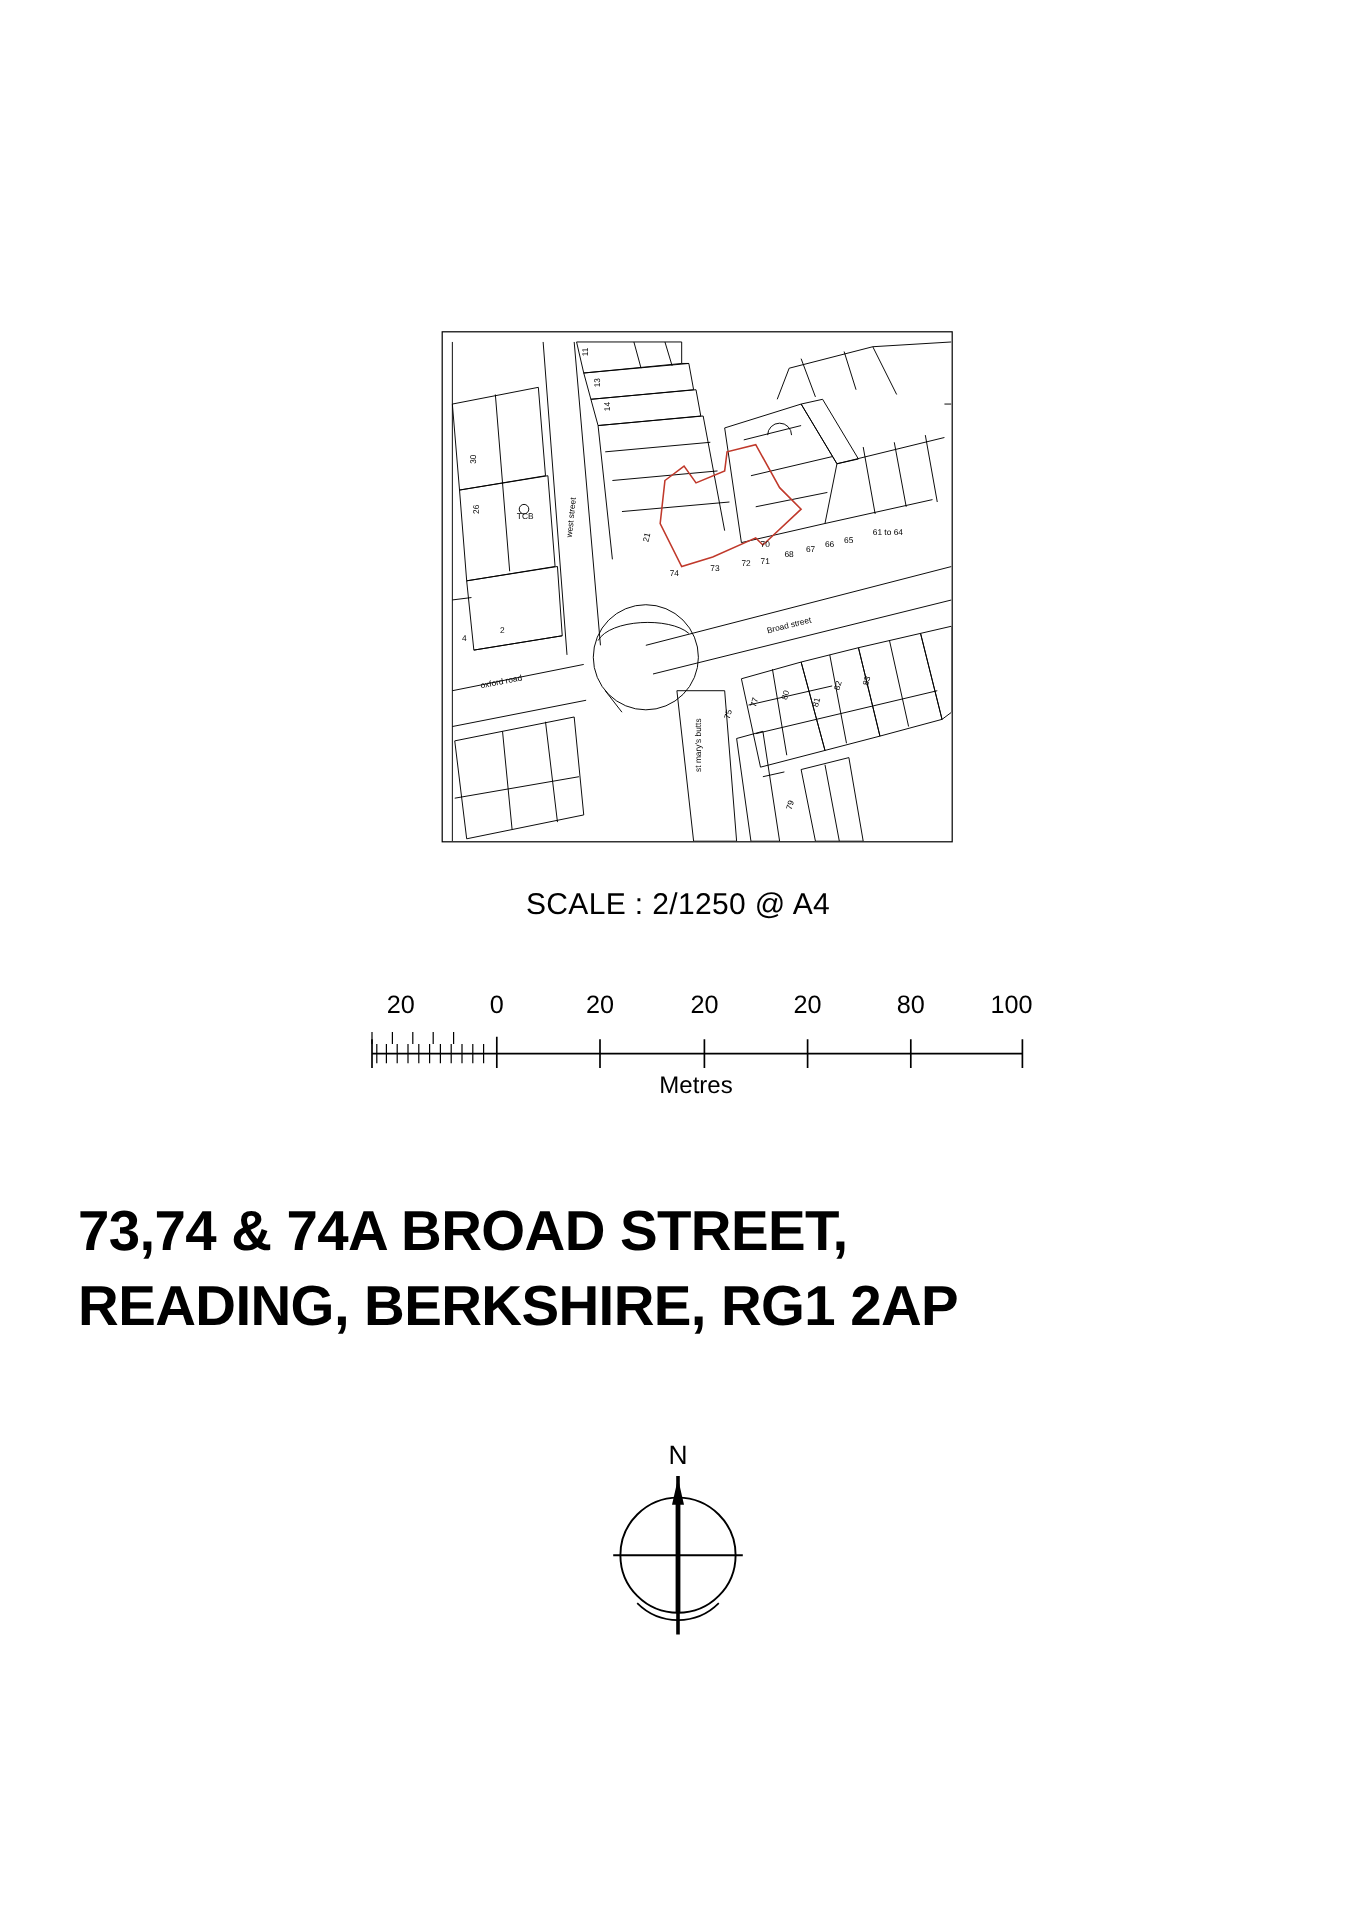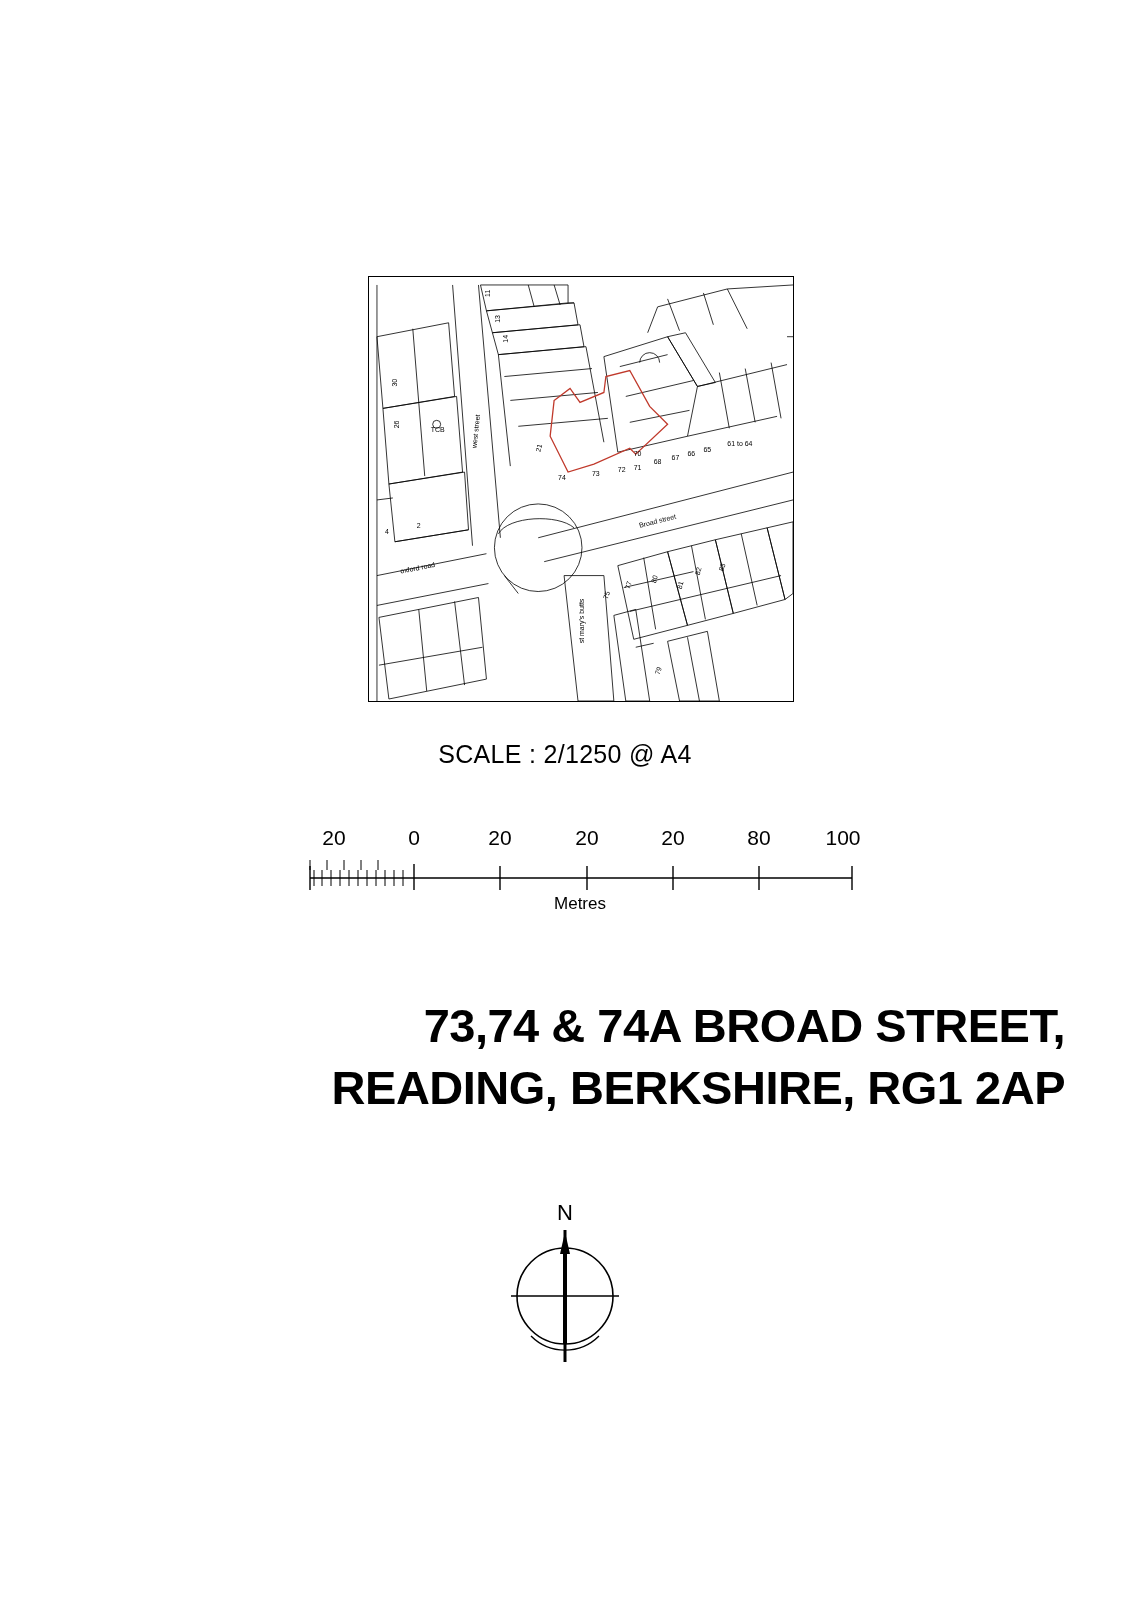--- a/index.html
+++ b/index.html
@@ -67,30 +67,30 @@
     width: 560px;
     height: 34px;
     display: block;
   }
   #scalebar-units {
     position: absolute;
     left: 0;
     top: 68px;
     width: 560px;
     text-align: center;
-    font-size: 17px;
+    font-size: 20px;
   }
 
   
   #title-block {
     position: absolute;
     left: 65px;
     top: 995px;
     width: 1000px;
-    text-align: right;
+    text-align: left;
     font-weight: bold;
     font-size: 47px;
     line-height: 1.32;
     letter-spacing: -0.5px;
   }
 
   
   #north-block {
     position: absolute;
     left: 465px;

